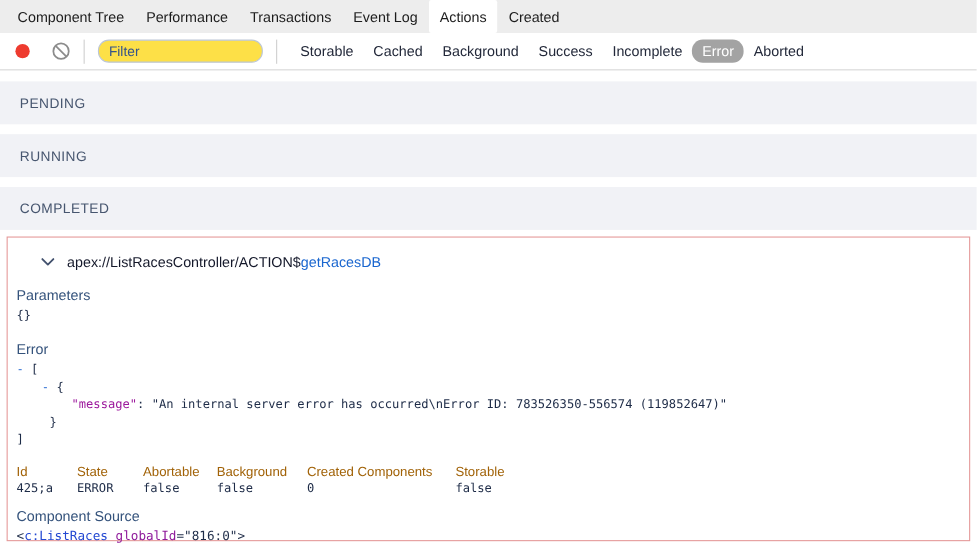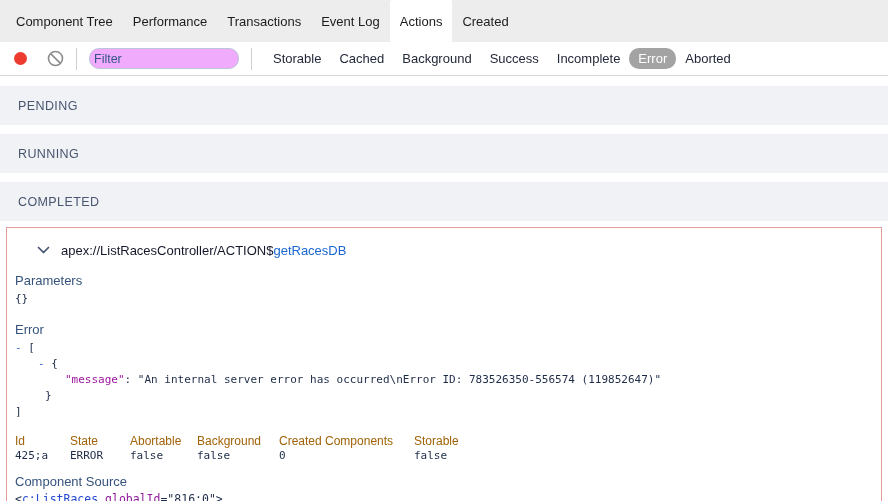--- a/index.html
+++ b/index.html
@@ -8,21 +8,21 @@
     width: 888px; height: 501px;
     background: #ffffff;
     font-family: "Liberation Sans", sans-serif;
     overflow: hidden;
     -webkit-font-smoothing: antialiased;
   }
 
   
   .tabbar {
     display: flex; align-items: stretch;
-    height: 42px; background: #ededed;
+    height: 30px; background: #ededed;
     padding-left: 6px;
     font-size: 13px; color: #1c1c1c;
   }
   .tab {
     display: flex; align-items: center;
     padding: 0 10px; white-space: nowrap; cursor: default;
   }
   .tab.active { background: #ffffff; border-radius: 2px; }
 
   
@@ -34,23 +34,23 @@
   }
   .record-dot {
     width: 13px; height: 13px; border-radius: 50%;
     background: #ee3b2f; flex: 0 0 auto;
   }
   .icon-btn { display: flex; align-items: center; justify-content: center; margin-left: 20px; }
   .vsep { width: 1px; height: 22px; background: #cfcfcf; margin: 0 12px; }
   .filter-input {
     width: 150px; height: 21px;
     border: 1px solid #bcc6d6; border-radius: 10px;
-    padding: 0 4px; font-size: 12.5px;
+    padding: 0 9px; font-size: 12.5px;
     font-family: "Liberation Sans", sans-serif;
-    color: #35548a; outline: none; background: #f0abfc;
+    color: #35548a; outline: none; background: #fde047;
   }
   .filter-input::placeholder { color: #35548a; opacity: 1; }
   .chips { display: flex; align-items: center; font-size: 13px; color: #23293a; }
   .chip { padding: 3px 9px; border-radius: 10px; white-space: nowrap; cursor: default; }
   .chip.selected { background: #a3a3a3; color: #ffffff; }
 
   
   .section {
     height: 39px; background: #f1f2f6;
     margin-top: 9px;

